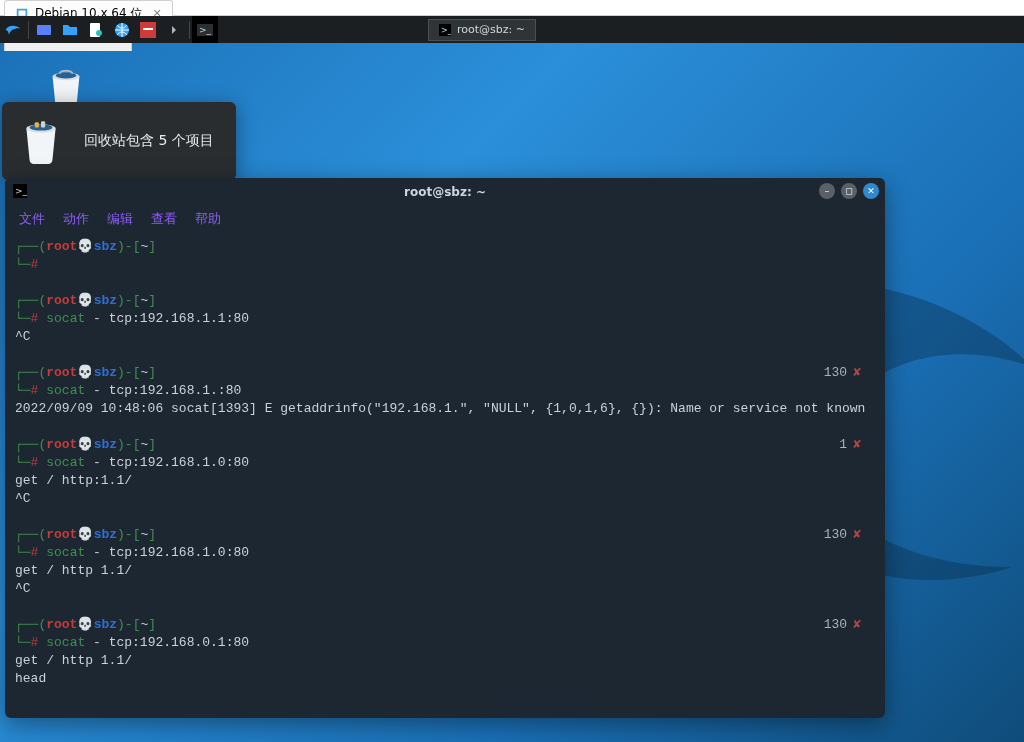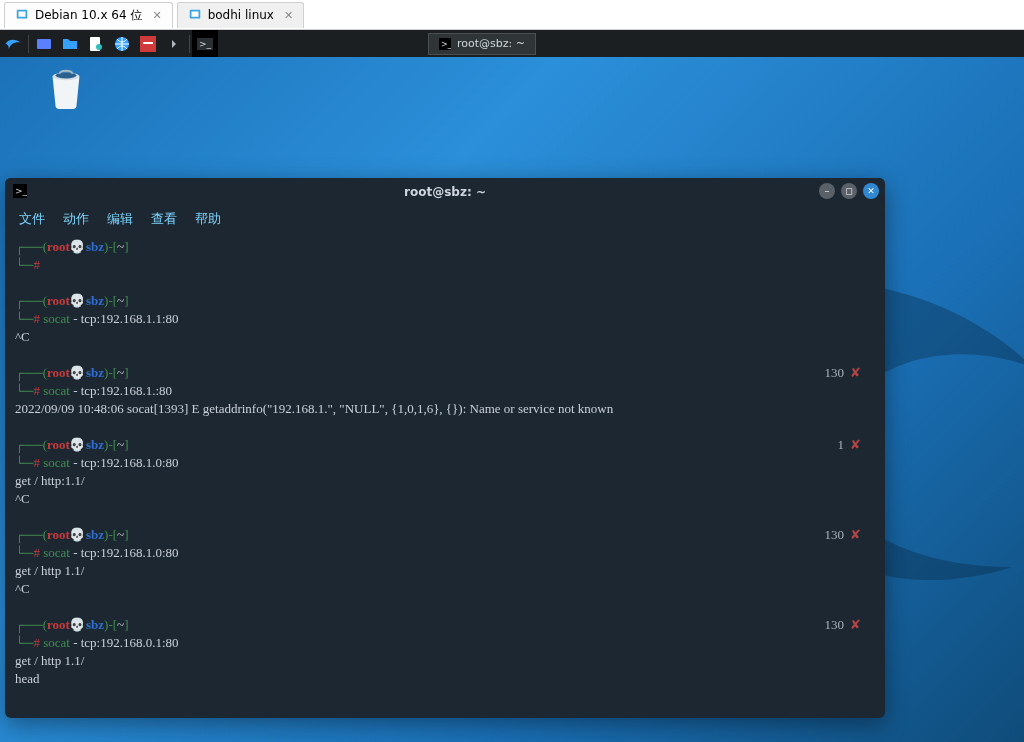--- a/index.html
+++ b/index.html
@@ -1,20 +1,20 @@
 <!DOCTYPE html>
 <html><head>
 <meta charset="utf-8">
 <style>
   * { margin:0; padding:0; box-sizing:border-box; }
   html,body { width:1024px; height:742px; font-family:"DejaVu Sans","Noto Sans",sans-serif; overflow:hidden; }
   body { background:linear-gradient(135deg,#1a6fb5 0%,#2b8fd9 35%,#1a6fb5 70%,#0f4c7a 100%); position:relative; }
 
   
-  .vm-tabs { height:30px; background:#fff; display:flex; align-items:center; border-bottom:1px solid #d0d0d0; }
+  .vm-tabs { height:16px; background:#fff; display:flex; align-items:flex-start; border-bottom:1px solid #d0d0d0;flex-direction:column; }
   .vm-tab { display:flex; align-items:center; gap:6px; padding:5px 10px; font-size:12px; background:#fdfdfd; border:1px solid #d0d0d0; border-bottom:none; border-radius:3px 3px 0 0; margin-left:4px; height:26px; cursor:pointer; }
   .vm-tab.inactive { background:#f0f0f0; }
   .vm-tab .tab-close { color:#888; font-size:11px; margin-left:4px; cursor:pointer; }
   .vm-icon { width:14px; height:14px; display:inline-block; }
   .vm-icon svg { width:14px; height:14px; }
 
   
   .kali-panel { height:27px; background:#1b1f22; display:flex; align-items:center; color:#cfd8dc; font-size:12px; position:relative; }
   .panel-left { display:flex; align-items:center; height:100%; }
   .panel-item { width:26px; height:27px; display:flex; align-items:center; justify-content:center; cursor:pointer; }
@@ -36,24 +36,24 @@
   .term-window { position:absolute; top:121px; left:5px; width:880px; height:540px; background:#1d2731; border-radius:6px; overflow:hidden; box-shadow:0 6px 24px rgba(0,0,0,.4); display:flex; flex-direction:column; }
   .term-titlebar { height:28px; background:#1d2731; display:flex; align-items:center; position:relative; color:#cdd6de; font-size:12px; }
   .term-titlebar .tb-icon { position:absolute; left:8px; top:6px; width:14px; height:14px; }
   .term-titlebar .tb-title { position:absolute; left:50%; transform:translateX(-50%); font-weight:bold; }
   .term-titlebar .tb-btns { position:absolute; right:6px; top:5px; display:flex; gap:6px; }
   .tb-btn { width:16px; height:16px; border-radius:50%; display:flex; align-items:center; justify-content:center; font-size:9px; color:#fff; cursor:pointer; }
   .tb-min { background:#5a6068; }
   .tb-max { background:#5a6068; }
   .tb-close { background:#2f88d0; font-weight:bold; }
 
-  .term-menubar { height:26px; display:flex; align-items:center; gap:18px; padding:0 14px; color:#7dd3fc; font-size:13px; }
+  .term-menubar { height:26px; display:flex; align-items:center; gap:18px; padding:0 14px; color:#8b5cf6; font-size:13px; }
   .term-menubar span { cursor:pointer; }
 
-  .term-body { flex:1; padding:6px 10px 14px 10px; font-family:Liberation Serif, serif; font-size:13px; line-height:18px; color:#c9d1d9; overflow:hidden; position:relative; }
+  .term-body { flex:1; padding:6px 10px 14px 10px; font-family:Liberation Mono, monospace; font-size:13px; line-height:18px; color:#c9d1d9; overflow:hidden; position:relative; }
   .term-line { white-space:pre; }
   .prompt-user { color:#c83a3a; font-weight:bold; }
   .prompt-host { color:#2e6fd1; font-weight:bold; }
   .prompt-path { color:#d0d5da; }
   .prompt-tree { color:#3f8f4f; }
   .prompt-hash { color:#c83a3a; }
   .cmd { color:#3f8f4f; }
   .args { color:#c9d1d9; }
   .skull { color:#c9d1d9; }
   .exit-code { position:absolute; right:24px; }
@@ -159,20 +159,30 @@
 
   <div class="trash-icon">
     <svg class="tbin" viewBox="0 0 48 48">
       <path d="M10 12h28l-3 30a4 4 0 0 1-4 4H17a4 4 0 0 1-4-4z" fill="#f2f5f8"></path>
       <ellipse cx="24" cy="12" rx="14" ry="4" fill="#d7dfe6"></ellipse>
       <ellipse cx="24" cy="11" rx="11" ry="3" fill="#2b5f8c"></ellipse>
       <path d="M17 9c1-2 4-3 7-3s6 1 7 3" stroke="#aab6c1" stroke-width="2" fill="none"></path>
     </svg>
   </div>
 
+  <div class="tooltip">
+    <svg class="tbin" viewBox="0 0 48 48">
+      <path d="M10 12h28l-3 30a4 4 0 0 1-4 4H17a4 4 0 0 1-4-4z" fill="#f2f5f8"></path>
+      <ellipse cx="24" cy="12" rx="14" ry="4" fill="#d7dfe6"></ellipse>
+      <ellipse cx="24" cy="11" rx="11" ry="3" fill="#2b5f8c"></ellipse>
+      <rect x="18" y="6" width="4" height="5" rx="1" fill="#e3b24a"></rect>
+      <rect x="24" y="5" width="4" height="6" rx="1" fill="#c7d2db"></rect>
+    </svg>
+    <span class="tooltip-text">回收站包含 5 个项目</span>
+  </div>
 
   <div class="term-window">
     <div class="term-titlebar">
       <span class="tb-icon">
         <svg width="14" height="14" viewBox="0 0 14 14">
             <rect width="14" height="14" fill="#000"></rect>
             <text x="2" y="10" font-size="9" fill="#cfd8dc">&gt;_</text>
           </svg>
       </span>
       <span class="tb-title">root@sbz: ~</span>

